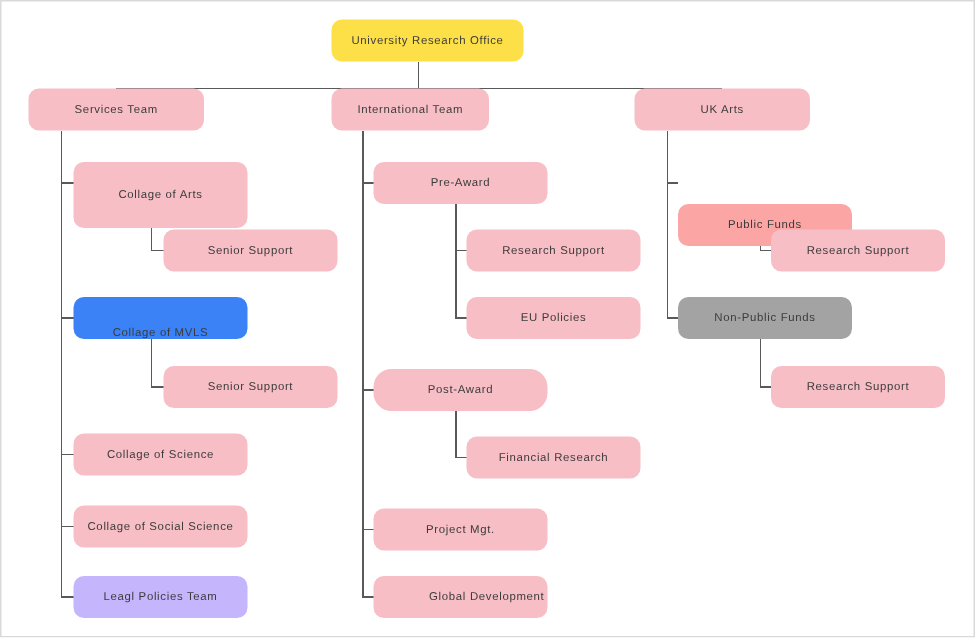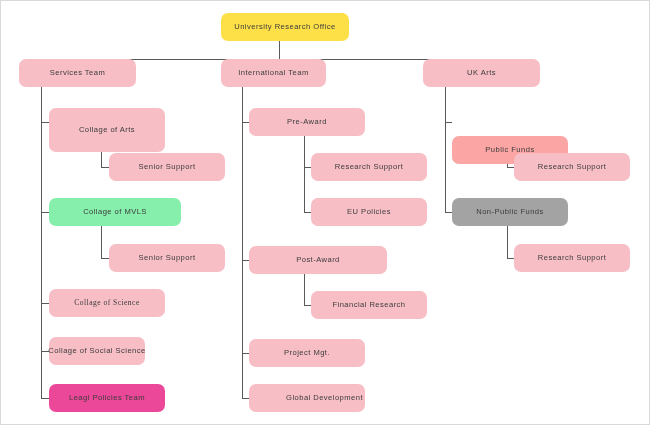--- a/index.html
+++ b/index.html
@@ -85,45 +85,45 @@
       </div>
       <div class="node" style="left: 422px; top: 58px; width: 117px; height: 28px; background: rgb(247, 190, 198); color: rgb(59, 59, 59);">
         <span class="node-label">UK Arts</span>
       </div>
       <div class="node" style="left: 48px; top: 107px; width: 116px; height: 44px; background: rgb(247, 190, 198); color: rgb(59, 59, 59);">
         <span class="node-label">Collage of Arts</span>
       </div>
       <div class="node" style="left: 108px; top: 152px; width: 116px; height: 28px; background: rgb(247, 190, 198); color: rgb(59, 59, 59);">
         <span class="node-label">Senior Support</span>
       </div>
-      <div class="node" style="left: 48px; top: 197px; width: 132px; height: 28px; background: #86efac; color: rgb(59, 59, 59);">
+      <div class="node" style="left: 48px; top: 197px; width: 116px; height: 28px; background: #3b82f6; color: rgb(59, 59, 59); align-items: flex-end;">
         <span class="node-label">Collage of MVLS</span>
       </div>
       <div class="node" style="left: 108px; top: 243px; width: 116px; height: 28px; background: rgb(247, 190, 198); color: rgb(59, 59, 59);">
         <span class="node-label">Senior Support</span>
       </div>
-      <div class="node" style="left: 48px; top: 288px; width: 116px; height: 28px; background: rgb(247, 190, 198); color: rgb(59, 59, 59); font-family: Liberation Serif, serif;">
+      <div class="node" style="left: 48px; top: 288px; width: 116px; height: 28px; background: rgb(247, 190, 198); color: rgb(59, 59, 59);">
         <span class="node-label">Collage of Science</span>
       </div>
-      <div class="node" style="left: 48px; top: 336px; width: 96px; height: 28px; background: rgb(247, 190, 198); color: rgb(59, 59, 59);">
+      <div class="node" style="left: 48px; top: 336px; width: 116px; height: 28px; background: rgb(247, 190, 198); color: rgb(59, 59, 59);">
         <span class="node-label">Collage of Social Science</span>
       </div>
-      <div class="node" style="left: 48px; top: 383px; width: 116px; height: 28px; background: #ec4899; color: rgb(59, 59, 59);">
+      <div class="node" style="left: 48px; top: 383px; width: 116px; height: 28px; background: #c4b5fd; color: rgb(59, 59, 59);">
         <span class="node-label">Leagl Policies Team</span>
       </div>
       <div class="node" style="left: 248px; top: 107px; width: 116px; height: 28px; background: rgb(247, 190, 198); color: rgb(59, 59, 59);">
         <span class="node-label">Pre-Award</span>
       </div>
       <div class="node" style="left: 310px; top: 152px; width: 116px; height: 28px; background: rgb(247, 190, 198); color: rgb(59, 59, 59);">
         <span class="node-label">Research Support</span>
       </div>
       <div class="node" style="left: 310px; top: 197px; width: 116px; height: 28px; background: rgb(247, 190, 198); color: rgb(59, 59, 59);">
         <span class="node-label">EU Policies</span>
       </div>
-      <div class="node" style="left: 248px; top: 245px; width: 138px; height: 28px; background: rgb(247, 190, 198); color: rgb(59, 59, 59);">
+      <div class="node" style="left: 248px; top: 245px; width: 116px; height: 28px; background: rgb(247, 190, 198); color: rgb(59, 59, 59); border-radius: 12px;">
         <span class="node-label">Post-Award</span>
       </div>
       <div class="node" style="left: 310px; top: 290px; width: 116px; height: 28px; background: rgb(247, 190, 198); color: rgb(59, 59, 59);">
         <span class="node-label">Financial Research</span>
       </div>
       <div class="node" style="left: 248px; top: 338px; width: 116px; height: 28px; background: rgb(247, 190, 198); color: rgb(59, 59, 59);">
         <span class="node-label">Project Mgt.</span>
       </div>
       <div class="node" style="left: 248px; top: 383px; width: 116px; height: 28px; background: rgb(247, 190, 198); color: rgb(59, 59, 59); padding-left: 35px;">
         <span class="node-label">Global Development</span>

